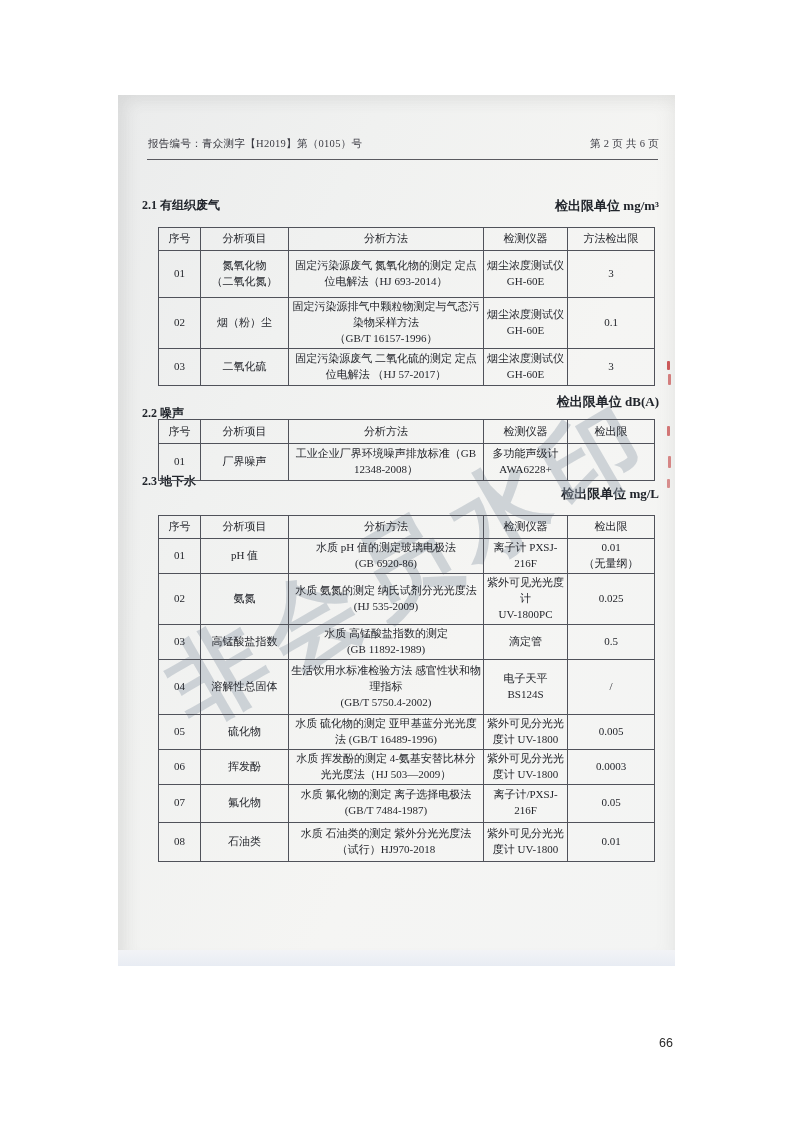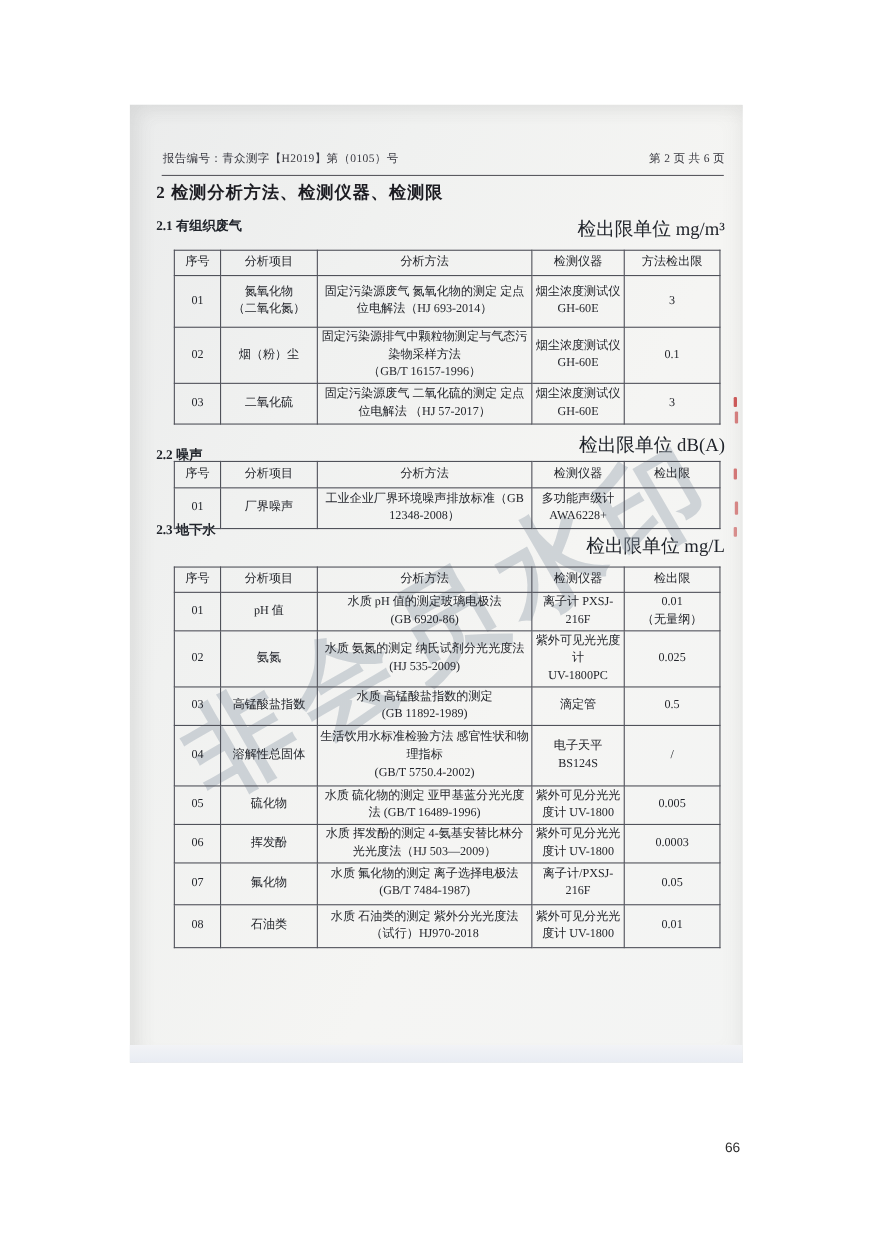--- a/index.html
+++ b/index.html
@@ -15,21 +15,21 @@
   }
   .paper::after{
     content:"";position:absolute;left:0;right:0;bottom:0;height:16px;
     background:linear-gradient(#f2f3f6,#e8ecf3);
   }
   .abs{position:absolute;}
   .hdr-small{font-size:10.5px;color:#3a3a42;letter-spacing:.3px;white-space:nowrap;}
   .hdr-rule{left:29px;right:17px;top:64px;border-top:1.5px solid #5a5a60;height:0;}
   .doc-title{left:24px;top:70px;font-size:15.5px;font-weight:bold;color:#1c1c22;letter-spacing:1px;white-space:nowrap;}
   .sec-head{font-size:12px;font-weight:bold;color:#20242b;white-space:nowrap;}
-  .sec-unit{font-size:17px;font-weight:normal;color:#20242b;white-space:nowrap;}
+  .sec-unit{font-size:13px;font-weight:bold;color:#20242b;white-space:nowrap;}
   .tbl-wrap{left:40px;width:496px;z-index:2;}
   table{border-collapse:collapse;width:100%;table-layout:fixed;background:transparent;border-radius:11px;}
   th,td{
     border:1px solid #50525a;text-align:center;vertical-align:middle;
     font-size:11px;line-height:1.45;padding:1px 2px;color:#24262c;
     font-weight:normal;white-space:pre-line;overflow:hidden;
   }
   #t1 thead th{height:20px}
   #t1 tbody tr:nth-child(1) td{height:44px}
   #t1 tbody tr:nth-child(2) td{height:48px}
@@ -64,21 +64,20 @@
 </style>
 </head>
 <body>
 
 <div class="paper">
 
   <div class="abs hdr-small" style="left:30px;top:42px;">报告编号：青众测字【H2019】第（0105）号</div>
   <div class="abs hdr-small" style="right:16px;top:42px;text-align:center;">第 2 页 共 6 页</div>
   <div class="abs hdr-rule"></div>
 
-  <div class="abs doc-title">2 检测分析方法、检测仪器、检测限</div>
 
   <div class="abs watermark">非会员水印</div>
 
   <div class="abs sec-head" style="left:24px;top:102px;">2.1 有组织废气</div>
   <div class="abs sec-unit" style="right:16px;top:102px;">检出限单位 mg/m³</div>
   <div class="abs tbl-wrap" style="top:132px;">
     <table id="t1">
       <colgroup>
           <col style="width:42px">
           <col style="width:88px">

